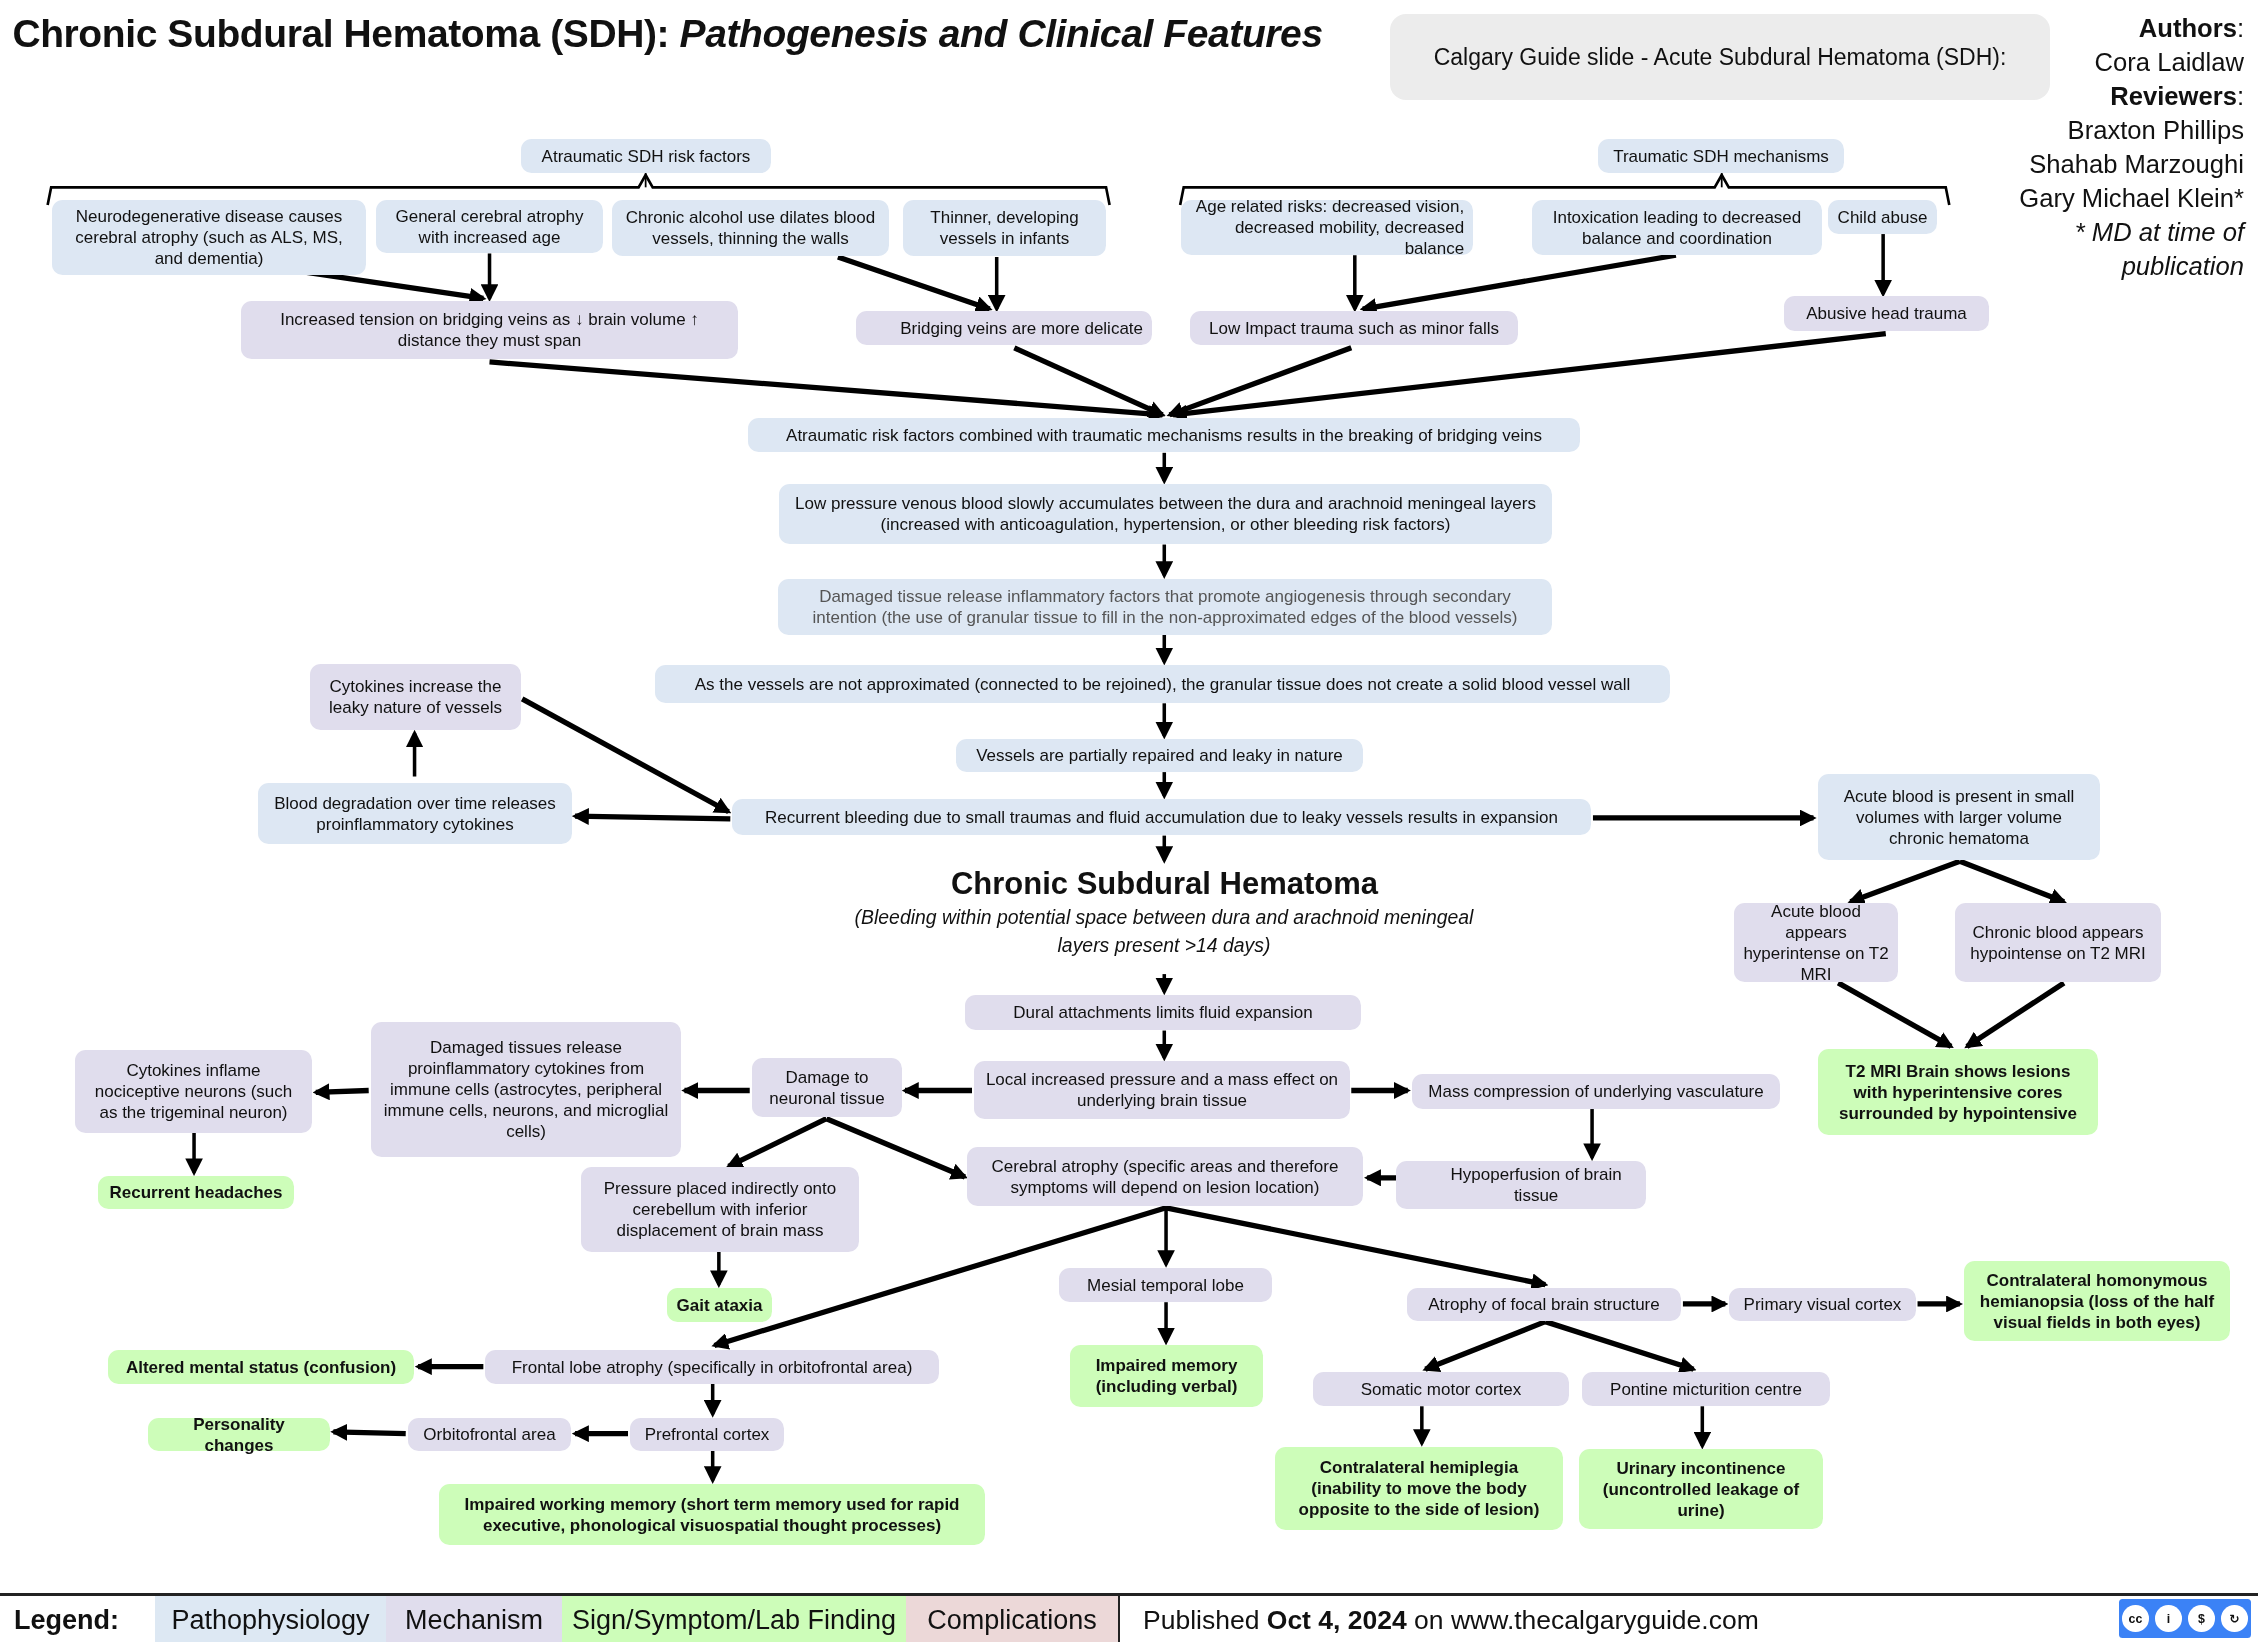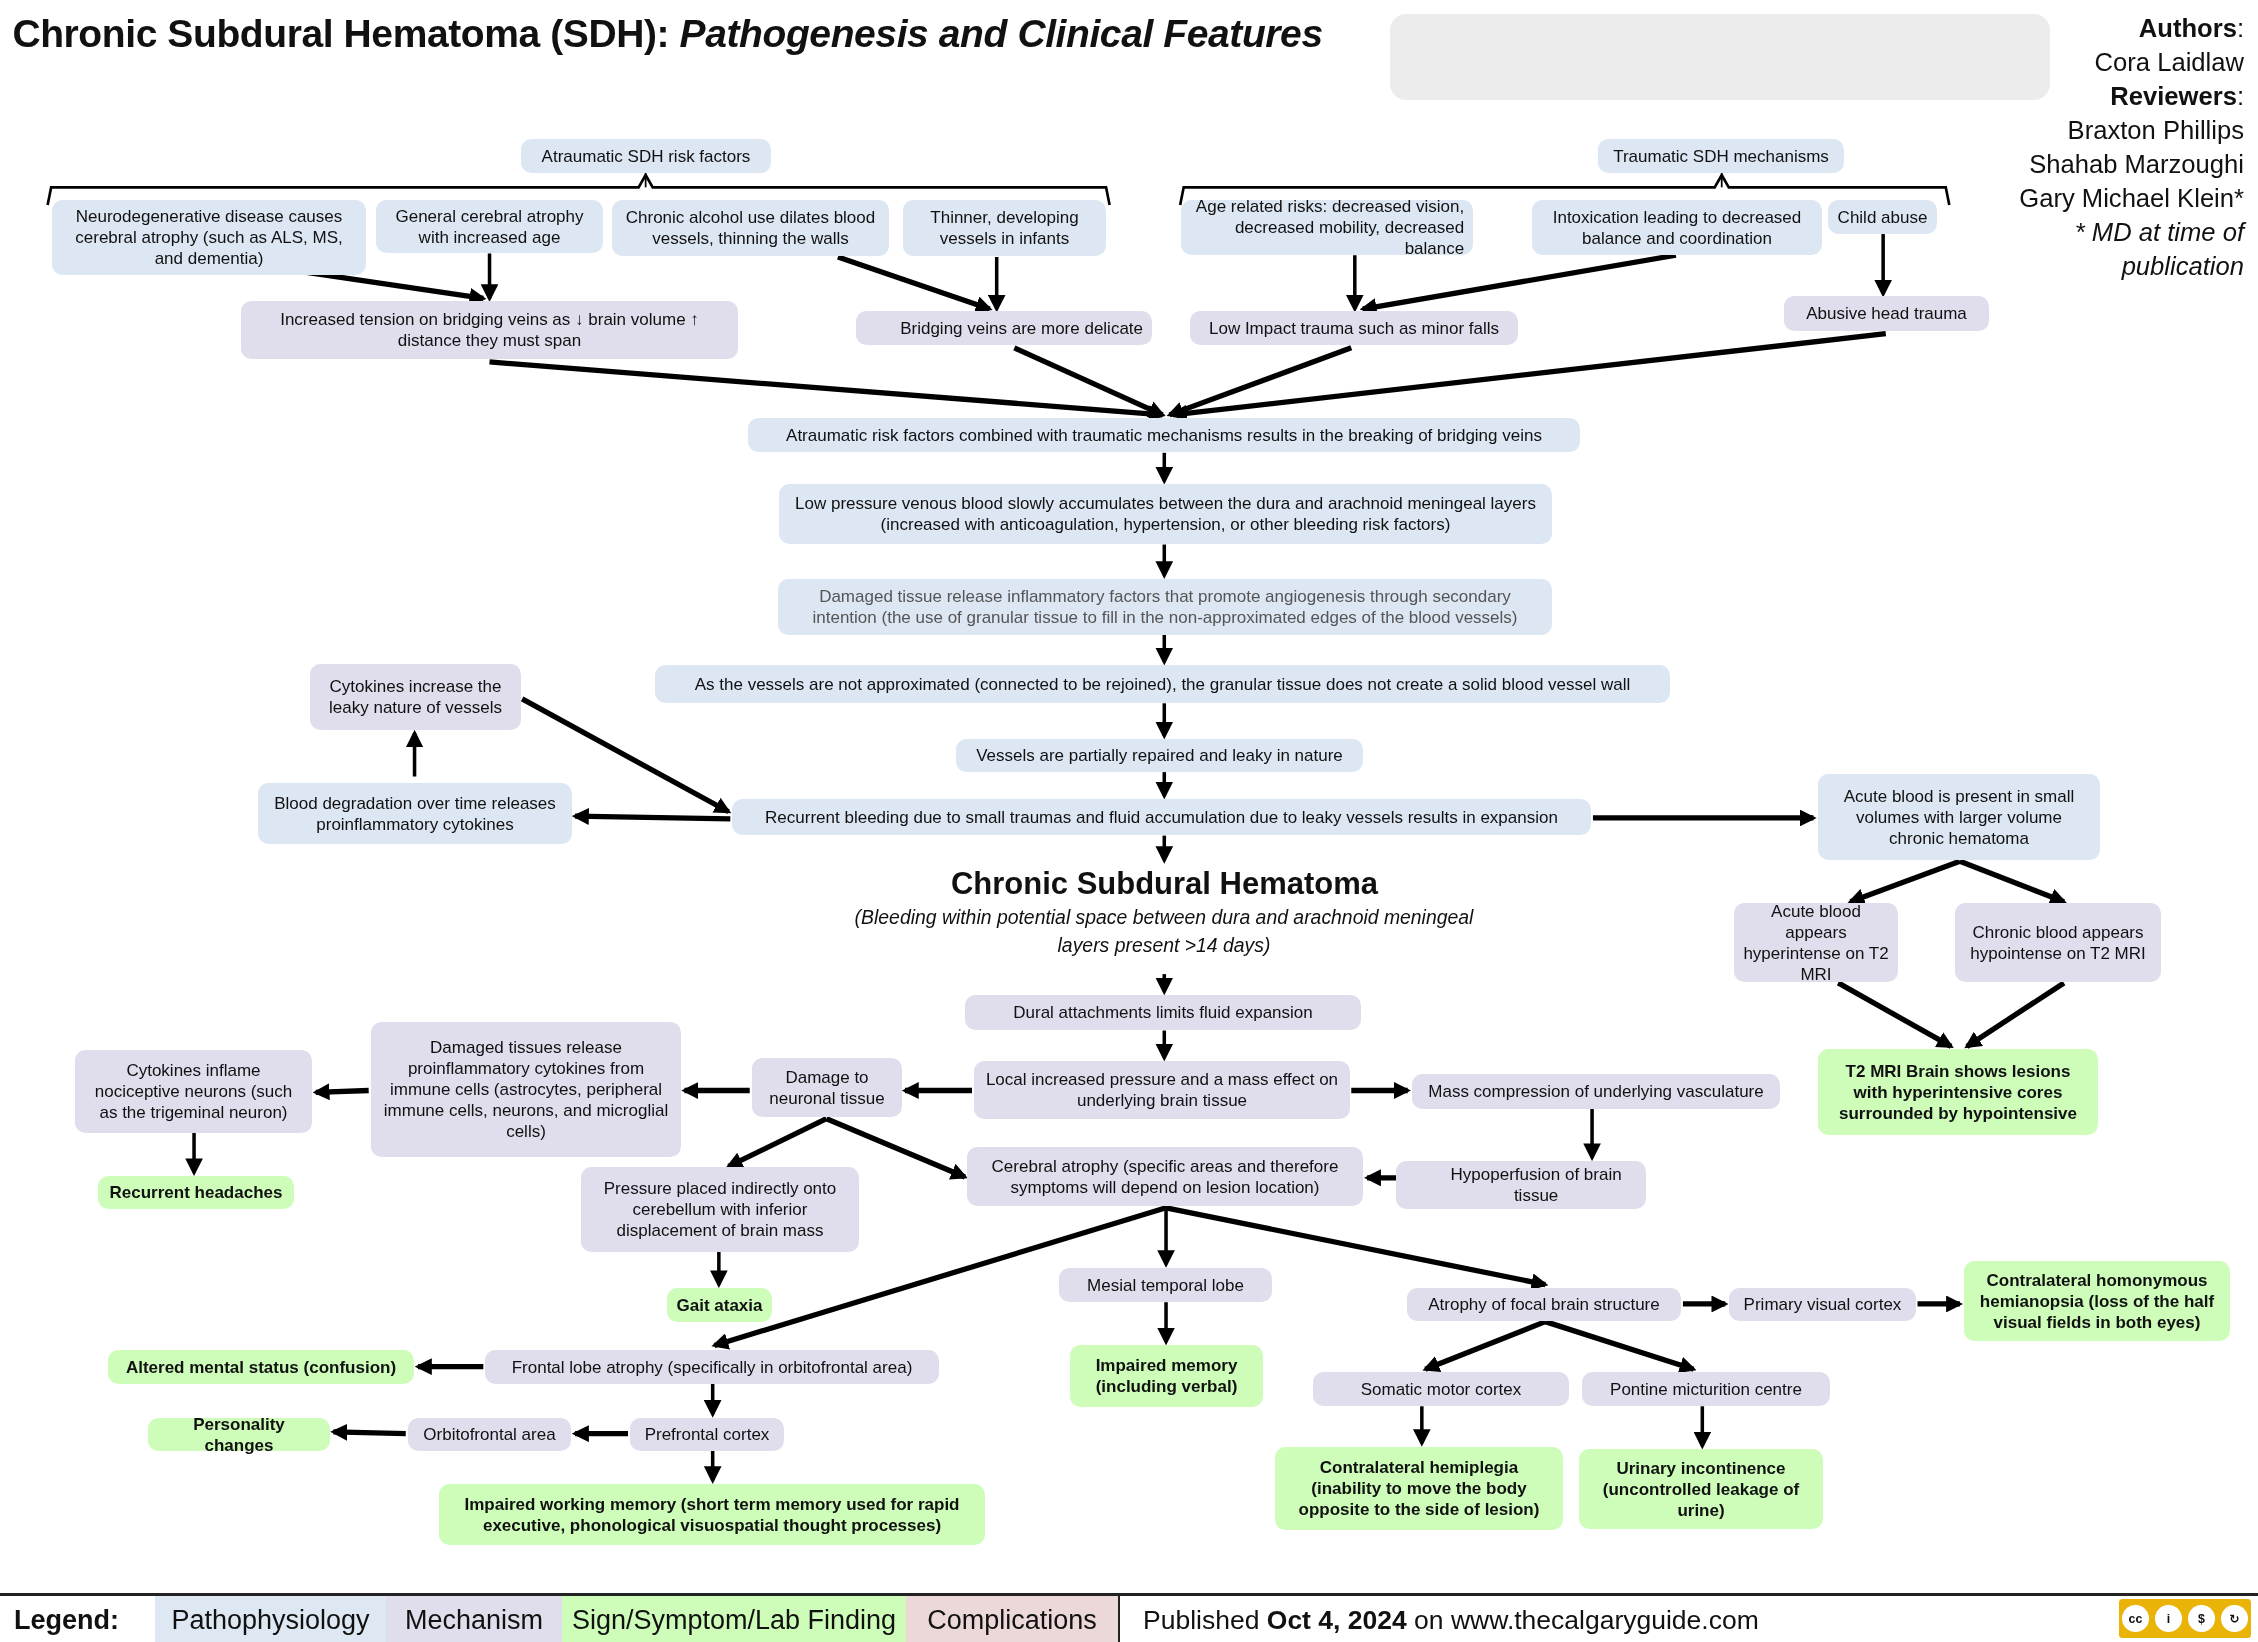--- a/index.html
+++ b/index.html
@@ -25,35 +25,36 @@
   #csh-sub { left:829px; width:670px; top:903px; text-align:center; font-size:19.4px; line-height:28px; font-style:italic; }
   #legend { left:0; top:1593px; width:2258px; height:49px; border-top:3.5px solid #222; display:flex; align-items:stretch; }
   #legend .lg { display:flex; align-items:center; justify-content:center; font-size:27px; }
   #legend .lbl { width:141px; font-weight:bold; justify-content:flex-start; padding-left:14px; }
   #legend .c1 { width:231px; background:#dde8f3; }
   #legend .c2 { width:176px; background:#e0dded; }
   #legend .c3 { width:344px; background:#cdfdb9; }
   #legend .c4 { width:212px; background:#ecd8d8; border-right:2.6px solid #222; }
   #legend .pub { padding-left:23px; font-size:26.5px; justify-content:flex-start; flex:1; }
   #legend .pub b { font-weight:bold; }
-  #cc { position:absolute; right:7px; top:1599px; width:132px; height:39px; background:#eab308; border-radius:3.5px;
+  #cc { position:absolute; right:7px; top:1599px; width:132px; height:39px; background:#3b82f6; border-radius:3.5px;
         color:#fff; font-size:11.5px; display:flex; align-items:center; justify-content:space-around; }
   #cc .circ { width:26.5px; height:26.5px; border-radius:50%; background:#fff; color:#111; font-weight:bold;
               display:flex; align-items:center; justify-content:center; font-size:12.4px; }
 </style>
 </head>
 <body>
 
 <div id="title" class="abs">
   <span>Chronic Subdural Hematoma (SDH):</span>
   <i>Pathogenesis and Clinical Features</i>
 </div>
 
 <div id="info" class="box">
   <div>
+    <div>Calgary Guide slide -  Acute Subdural Hematoma (SDH):</div>
   </div>
 </div>
 
 <div id="authors" class="abs">
   <div><b>Authors</b>:</div>
   <div>Cora Laidlaw</div>
   <div><b>Reviewers</b>:</div>
   <div>Braxton Phillips</div>
   <div>Shahab Marzoughi</div>
   <div>Gary Michael Klein*</div>

